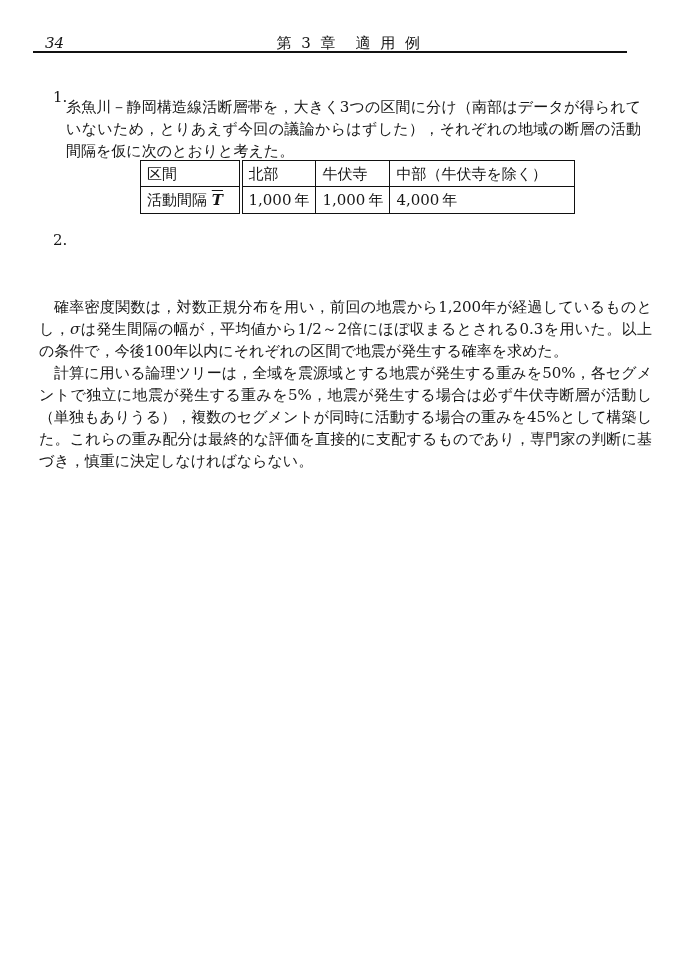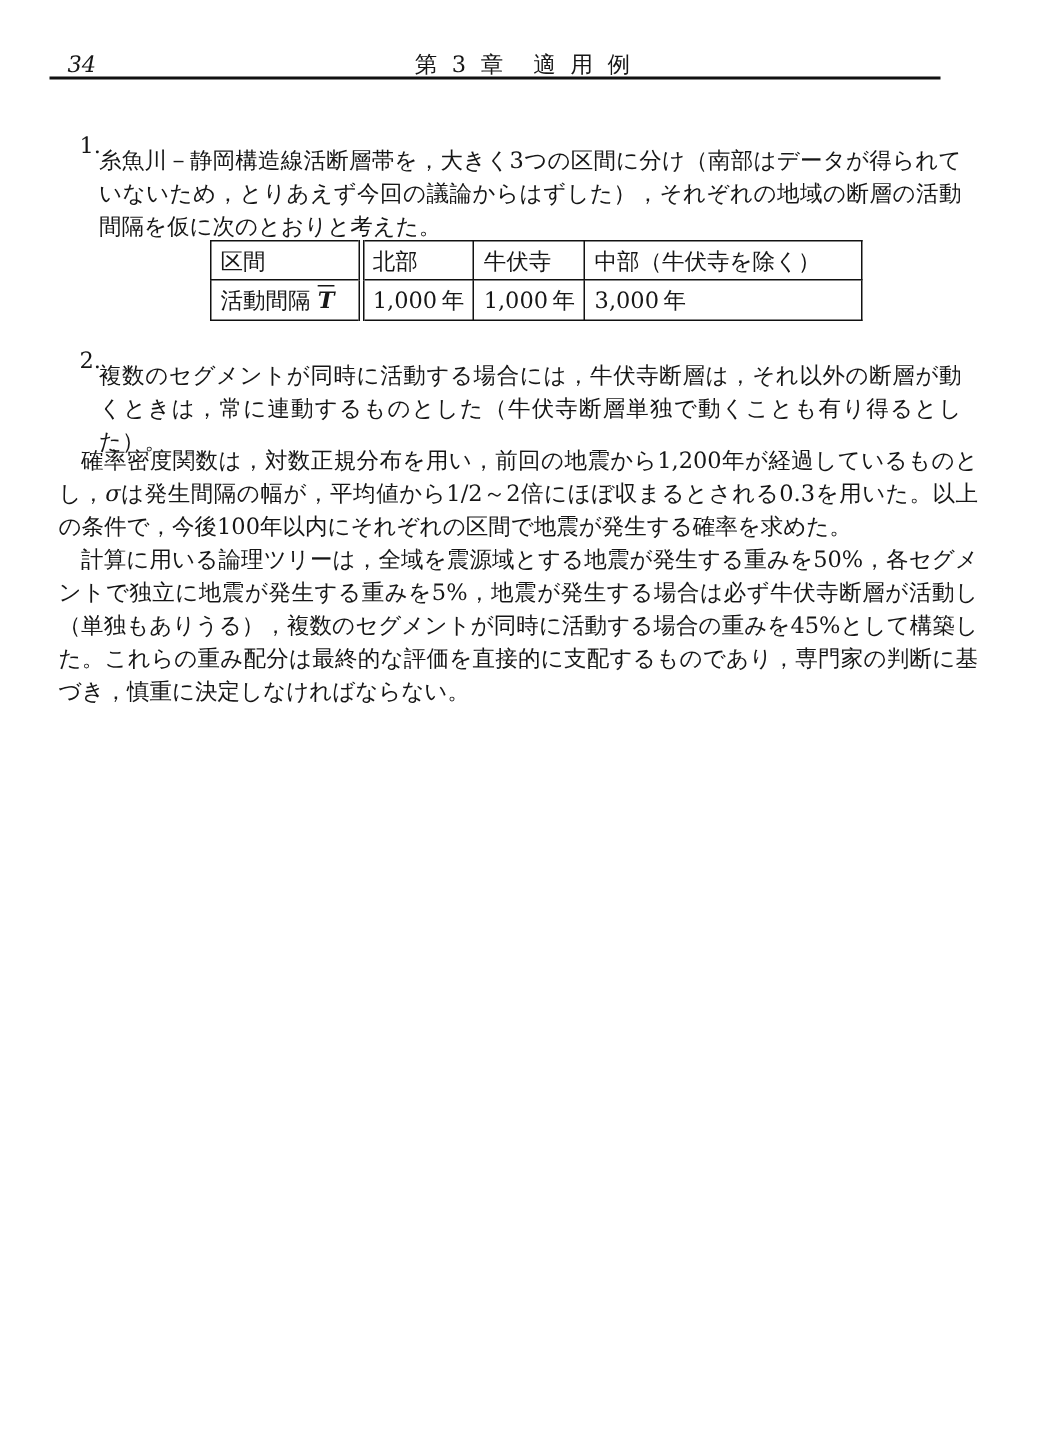--- a/index.html
+++ b/index.html
@@ -145,27 +145,26 @@
         <tr class="hdr">
       <th class="cell-bold">区間</th>
       <th class="dbl">北部</th>
       <th>牛伏寺</th>
       <th>中部（牛伏寺を除く）</th>
     </tr>
     <tr class="dat">
       <th><span class="cell-bold">活動間隔 </span><span class="t-bar">T</span></th>
       <td class="dbl">1,000 年</td>
       <td>1,000 年</td>
-      <td>3,000 年</td>
+      <td>4,000 年</td>
     </tr>
   </tbody>
     </table>
 
   <div class="list-item" style="top:229px">
     <span class="item-marker">2.</span>
-    <div class="item-text">複数のセグメントが同時に活動する場合には，牛伏寺断層は，それ以外の断層が動くときは，常に連動するものとした（牛伏寺断層単独で動くことも有り得るとした）。</div>
   </div>
 
   <p class="body-par" style="top:284px"><span>確率密度関数は，対数正規分布を用い，前回の地震から1,200年が経過しているものとし，</span><span class="sigma">σ</span><span>は発生間隔の幅が，平均値から1/2～2倍にほぼ収まるとされる0.3を用いた。以上の条件で，今後100年以内にそれぞれの区間で地震が発生する確率を求めた。</span></p>
 
   <p class="body-par" style="top:350px">計算に用いる論理ツリーは，全域を震源域とする地震が発生する重みを50%，各セグメントで独立に地震が発生する重みを5%，地震が発生する場合は必ず牛伏寺断層が活動し（単独もありうる），複数のセグメントが同時に活動する場合の重みを45%として構築した。これらの重み配分は最終的な評価を直接的に支配するものであり，専門家の判断に基づき，慎重に決定しなければならない。</p>
 
 </div>
 
 </body></html>

